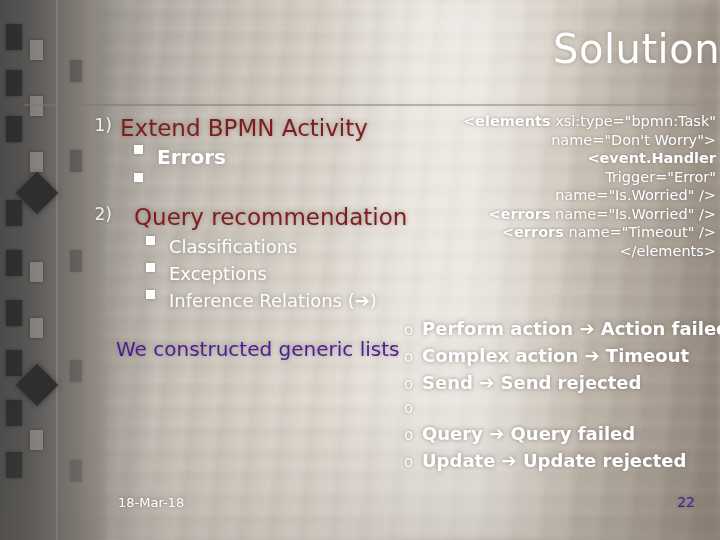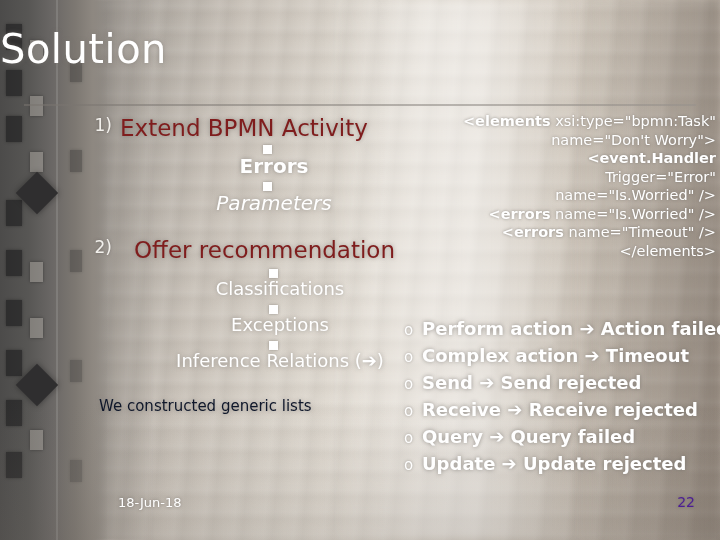--- a/index.html
+++ b/index.html
@@ -136,21 +136,21 @@
       rgba(120,112,104,0.0) 0%,
       rgba(120,112,104,0.10) 60%,
       rgba(110,102,94,0.20) 100%);
   }
 
   
   .title {
     position: absolute;
     left: 0; right: 0;
     top: 26px;
-    text-align: left;
+    text-align: right;
     font-family: "DejaVu Sans", sans-serif;
     font-size: 40px;
     color: #ffffff;
     letter-spacing: 0.5px;
     text-shadow: 0 0 4px rgba(120,115,110,0.55);
   }
   .title-rule {
     position: absolute;
     left: 24px; right: 24px;
     top: 104px;
@@ -188,23 +188,22 @@
     text-shadow: 0 0 4px rgba(110,105,100,0.6);
     white-space: nowrap;
   }
   .sub-list {
     margin: 2px 0 0 0;
     padding: 0;
     list-style: none;
   }
   .sub-item {
     display: flex;
-    align-items: center;
+    align-items: flex-start;
     margin-top: 5px;
-    flex-direction: column;
   }
   .sq-bullet {
     display: inline-block;
     width: 9px; height: 9px;
     background: #ffffff;
     margin-right: 14px;
     flex: 0 0 auto;
     box-shadow: 0 0 3px rgba(80,75,70,0.5);
   }
   .sub-text {
@@ -217,23 +216,23 @@
   .sub-text.italic { font-style: italic; }
 
   .block1 .sub-item { margin-left: 50px; margin-top: 4px; }
   .block2 { margin-top: 22px; }
   .block2 .num-head { margin-left: 50px; }
   .block2 .sub-item { margin-left: 62px; margin-top: 6px; }
   .block2 .sub-text { font-size: 18px; }
 
   .closing {
     margin-top: 26px;
-    margin-left: 15px;
-    font-size: 15px;
-    color: #0f172a;
+    margin-left: 32px;
+    font-size: 20px;
+    color: #4c1d95;
     text-shadow: 0 0 4px rgba(110,105,100,0.6);
     white-space: nowrap;
   }
 
   
   .code-block {
     position: absolute;
     left: 400px;
     top: 112px;
     width: 316px;
@@ -338,28 +337,27 @@
     <div class="num-item block1">
       <div class="num">1)</div>
       <div class="num-head">Extend BPMN Activity</div>
       <ul class="sub-list">
         <li class="sub-item">
           <span class="sq-bullet"></span>
           <span class="sub-text bold">Errors</span>
         </li>
         <li class="sub-item">
           <span class="sq-bullet"></span>
-          <span class="sub-text italic">Parameters</span>
         </li>
       </ul>
     </div>
 
     <div class="num-item block2">
       <div class="num">2)</div>
-      <div class="num-head">Offer recommendation</div>
+      <div class="num-head">Query recommendation</div>
       <ul class="sub-list">
         <li class="sub-item">
           <span class="sq-bullet"></span>
           <span class="sub-text">Classifications</span>
         </li>
         <li class="sub-item">
           <span class="sq-bullet"></span>
           <span class="sub-text">Exceptions</span>
         </li>
         <li class="sub-item">
@@ -391,28 +389,27 @@
     <div class="arrow-item">
       <span class="o-bullet">o</span>
       <span class="arrow-text">Complex action ➔ Timeout</span>
     </div>
     <div class="arrow-item">
       <span class="o-bullet">o</span>
       <span class="arrow-text">Send ➔ Send rejected</span>
     </div>
     <div class="arrow-item">
       <span class="o-bullet">o</span>
-      <span class="arrow-text">Receive ➔ Receive rejected</span>
     </div>
     <div class="arrow-item">
       <span class="o-bullet">o</span>
       <span class="arrow-text">Query ➔ Query failed</span>
     </div>
     <div class="arrow-item">
       <span class="o-bullet">o</span>
       <span class="arrow-text">Update ➔ Update rejected</span>
     </div>
   </div>
 
-  <div class="footer-date">18-Jun-18</div>
+  <div class="footer-date">18-Mar-18</div>
   <div class="footer-page">22</div>
 
 </div>
 
 </body></html>

